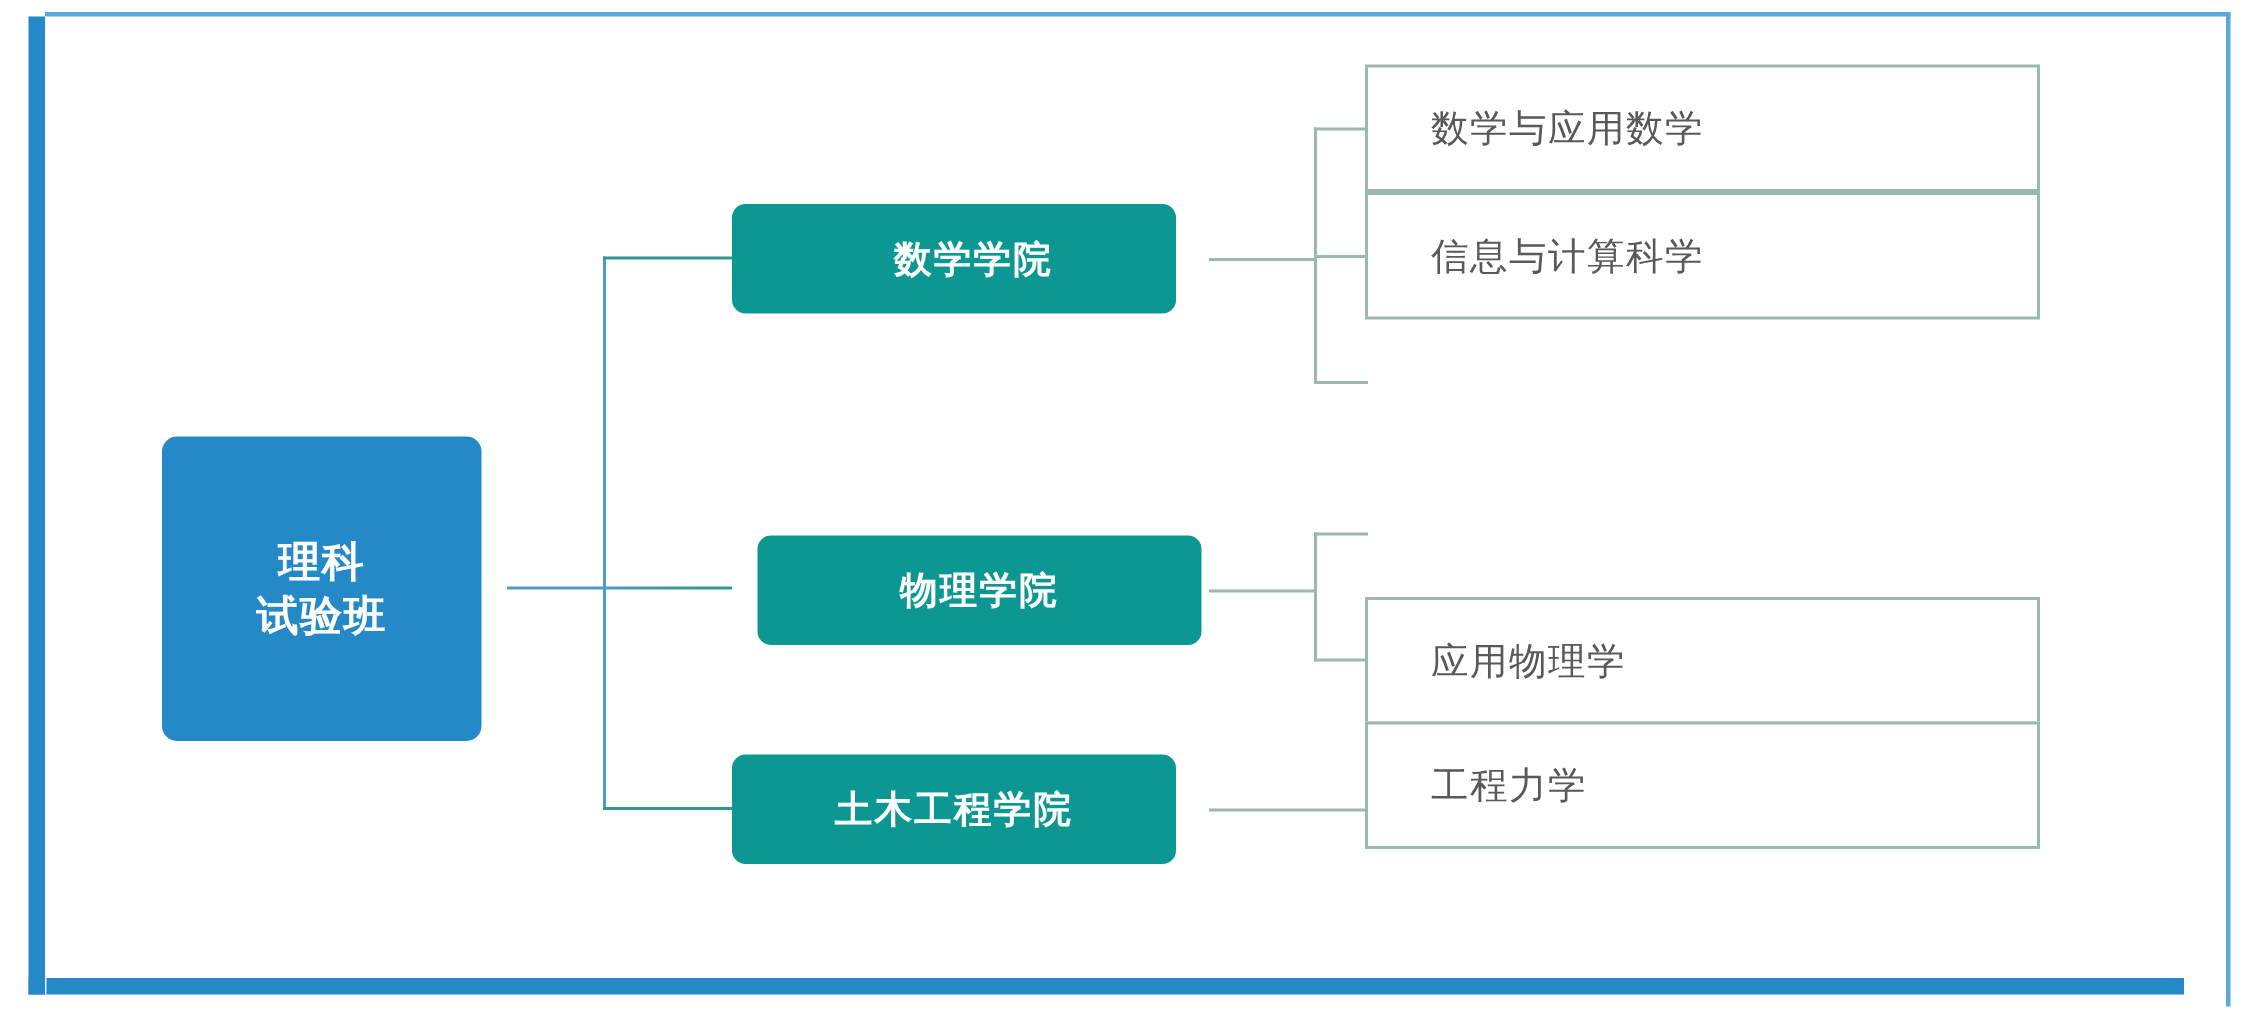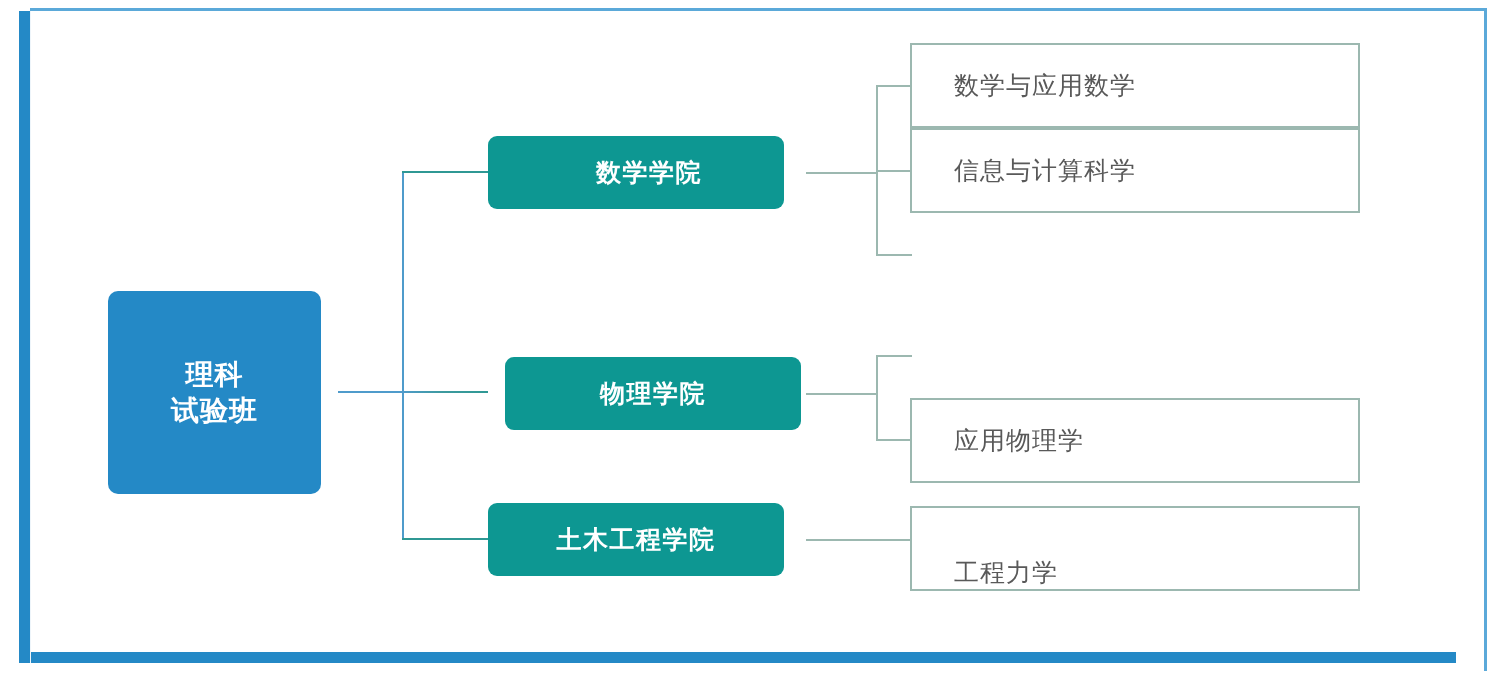--- a/index.html
+++ b/index.html
@@ -124,21 +124,21 @@
     color: #595959;
     font-size: 25px;
     padding-left: 42px;
     letter-spacing: 1px;
   }
   .leaf-m1 { top: 43px; }
   .leaf-m2 { top: 128px; }
   .leaf-m3 { top: 213px; }
   .leaf-p1 { top: 313px; }
   .leaf-p2 { top: 398px; }
-  .leaf-c1 { top: 506px; align-items: flex-end; }
+  .leaf-c1 { top: 481px; }
 
   
   .ln {
     position: absolute;
     background: #4f9bcb;
   }
   .ln-sage { background: #9cb8b0; }
 
   
   .stem-root {

